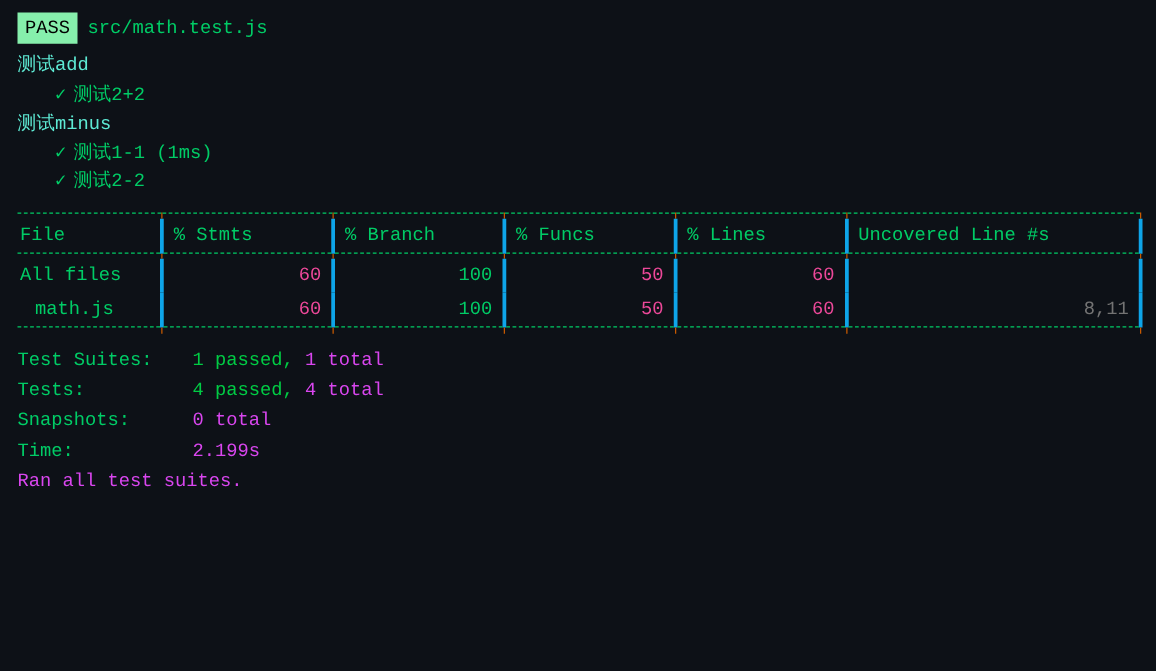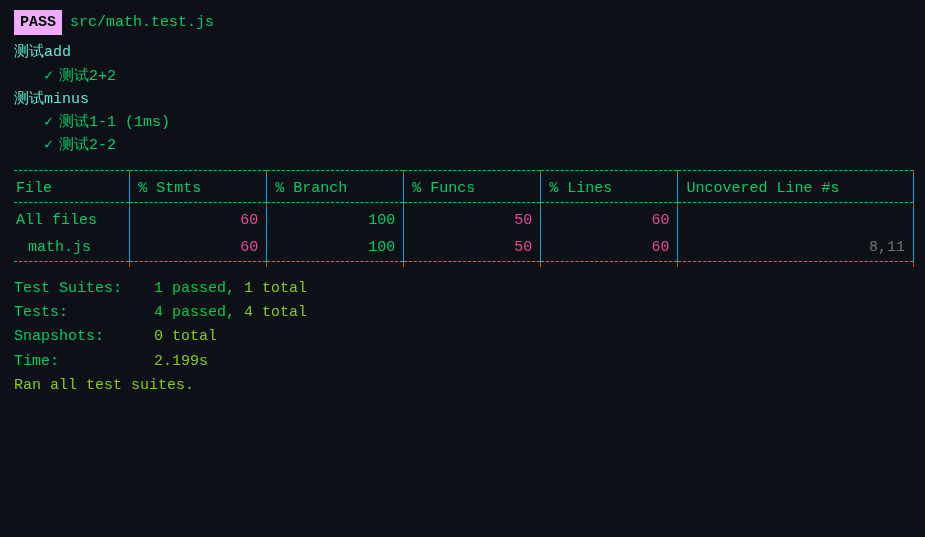--- a/index.html
+++ b/index.html
@@ -14,23 +14,23 @@
       font-family: 'Courier New', Courier, monospace;
       font-size: 15px;
       width: 925px;
       min-height: 537px;
       padding: 10px 14px;
       line-height: 1.55;
     }
 
     .pass-badge {
       display: inline-block;
-      background-color: #f0abfc;
+      background-color: #86efac;
       color: #000;
-      font-weight: bold;
+      font-weight: normal;
       padding: 1px 6px;
       margin-right: 8px;
       font-size: 15px;
     }
 
     .header-line {
       margin-bottom: 6px;
       color: #00cc66;
     }
 
@@ -85,21 +85,21 @@
     .stats-label {
       width: 140px;
       color: #00cc66;
     }
 
     .stats-green {
       color: #00cc44;
     }
 
     .stats-normal {
-      color: #84cc16;
+      color: #d946ef;
     }
 
     .table-container {
       margin-top: 12px;
     }
 
     .full-table {
       border-collapse: collapse;
       width: 900px;
     }
@@ -117,21 +117,21 @@
       width: 128px;
     }
     .full-table .sep-col-5 {
       width: 128px;
     }
     .full-table .sep-col-6 {
       width: 220px;
     }
 
     .vline-cell {
-      border-right: 1px solid #0ea5e9;
+      border-right: 3px solid #0ea5e9;
     }
 
     .table-header-cell {
       color: #00cc66;
       text-align: left;
       padding: 2px 8px;
     }
 
     .table-header-cell.left-align {
       text-align: left;

